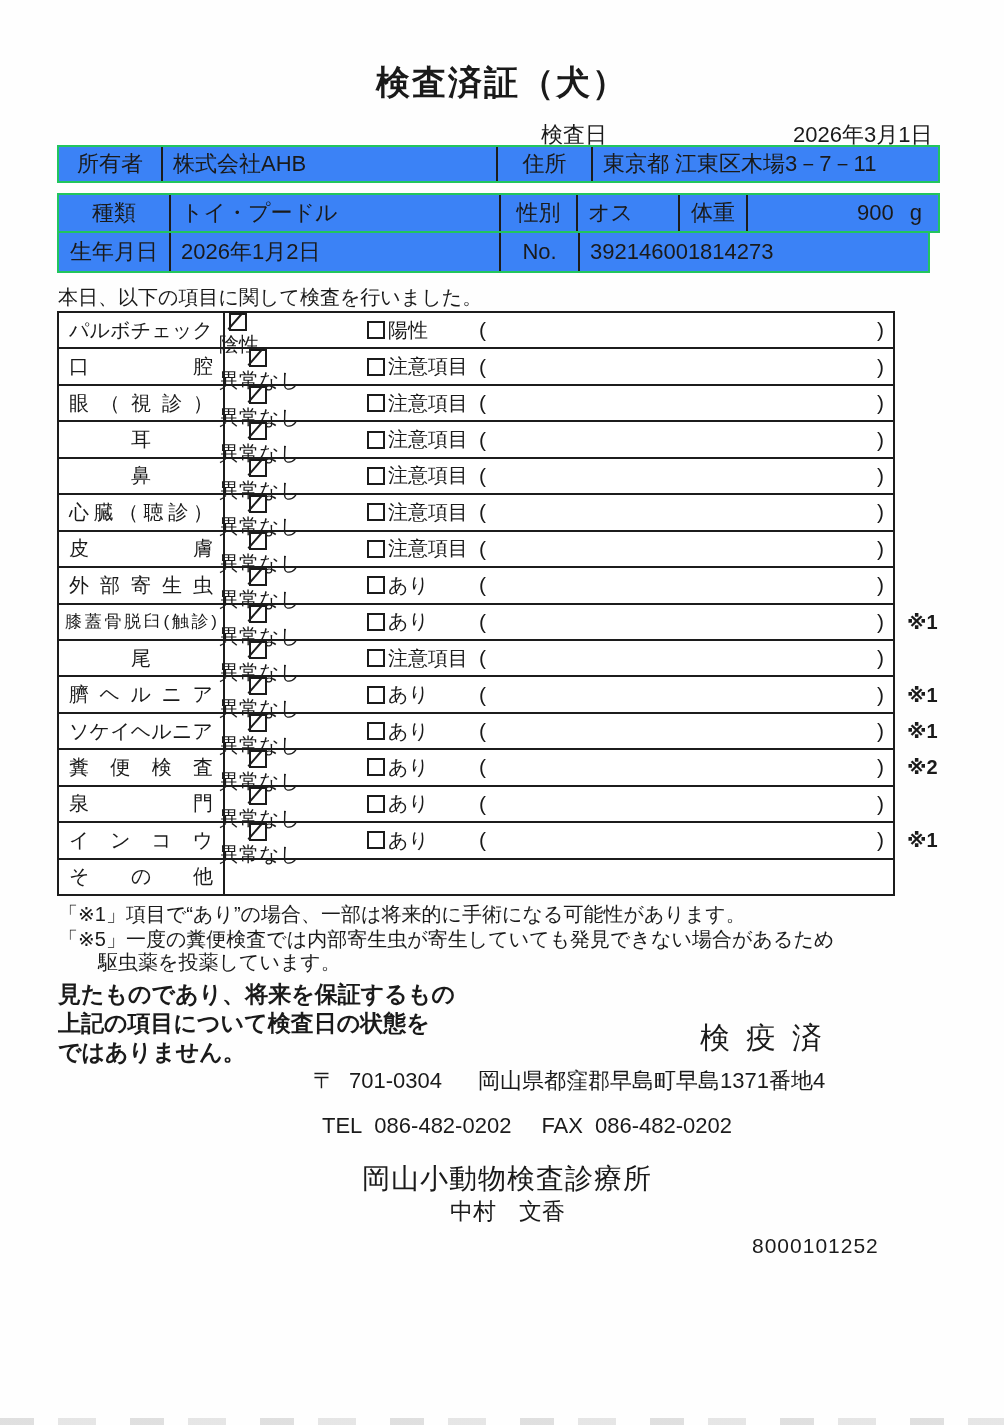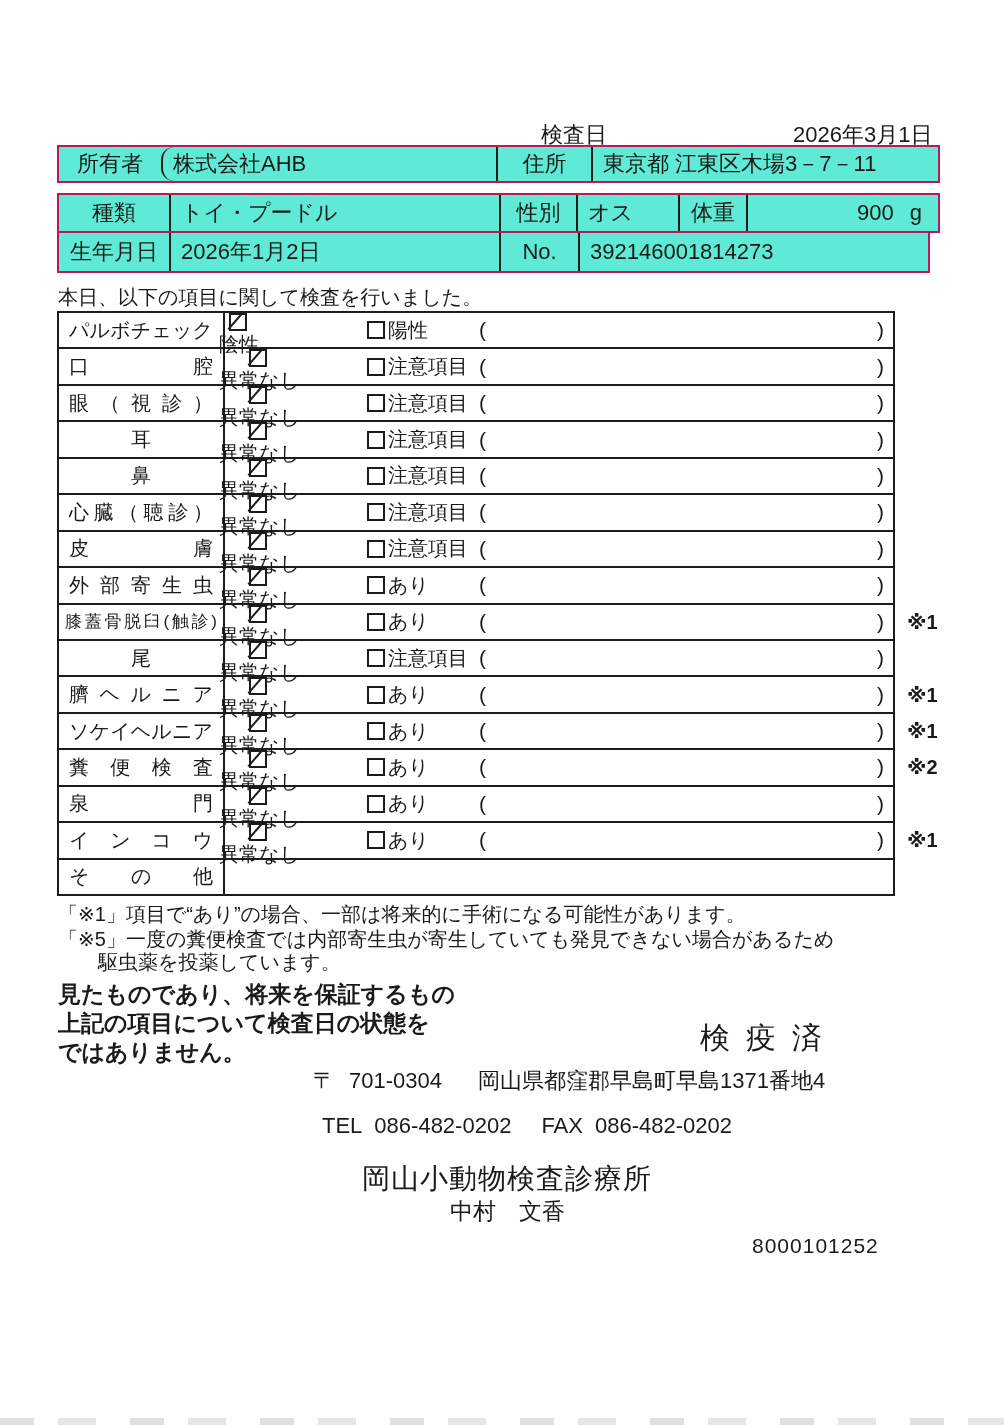--- a/index.html
+++ b/index.html
@@ -7,21 +7,21 @@
   .page { position:relative; width:1004px; height:1425px; background:#fefefe; overflow:hidden;
           -webkit-font-smoothing:antialiased; }
 
   
   .doc-title { position:absolute; left:0; right:0; top:60px; text-align:center;
                font-size:34px; font-weight:bold; letter-spacing:2px; }
   .date-label { position:absolute; left:541px; top:120px; font-size:22px; font-weight:500;text-align:right; }
   .date-value { position:absolute; left:793px; top:120px; font-size:22px; font-weight:500; }
 
   
-  .hrow { position:absolute; display:flex; border:2px solid #be185d; background:#5eead4; box-sizing:border-box; }
+  .hrow { position:absolute; display:flex; border:2px solid #22c55e; background:#3b82f6; box-sizing:border-box; }
   .hrow .cell { display:flex; align-items:center; box-sizing:border-box; font-size:22px; font-weight:500;
                 padding:0 10px; overflow:hidden; white-space:nowrap; }
   .hrow .cell + .cell { border-left:2px solid #1c1c1c; }
   .cell.lab { justify-content:center; padding:0 4px; }
   .cell.num { justify-content:flex-end; gap:16px; padding-right:16px; }
 
   .owner-row  { left:57px; top:145px; width:883px; height:38px; }
   .info-row1  { left:57px; top:193px; width:883px; height:40px; }
   .info-row2  { left:57px; top:231px; width:873px; height:42px; }
 
@@ -72,27 +72,28 @@
 
   
   .scan-strip { position:absolute; left:0; bottom:0; width:100%; height:7px; opacity:.18;
     background:repeating-linear-gradient(90deg,#555 0 34px, transparent 34px 58px, #777 58px 96px, transparent 96px 130px); }
 </style>
 </head>
 <body>
 
 <div class="page">
 
+  <div class="doc-title">検査済証（犬）</div>
 
   <div class="date-label">検査日</div>
   <div class="date-value">2026年3月1日</div>
 
   <div class="hrow owner-row">
     <div class="cell lab" style="width:102px;">所有者</div>
-    <div class="cell" style="width:335px;border-radius:13px;">株式会社AHB</div>
+    <div class="cell" style="width:335px;">株式会社AHB</div>
     <div class="cell lab" style="width:95px;">住所</div>
     <div class="cell" style="flex:1;">東京都 江東区木場3－7－11</div>
   </div>
 
   <div class="hrow info-row1">
     <div class="cell lab" style="width:110px;border-radius:13px;">種類</div>
     <div class="cell" style="width:330px;">トイ・プードル</div>
     <div class="cell lab" style="width:77px;">性別</div>
     <div class="cell" style="width:102px;">オス</div>
     <div class="cell lab" style="width:68px;">体重</div>

